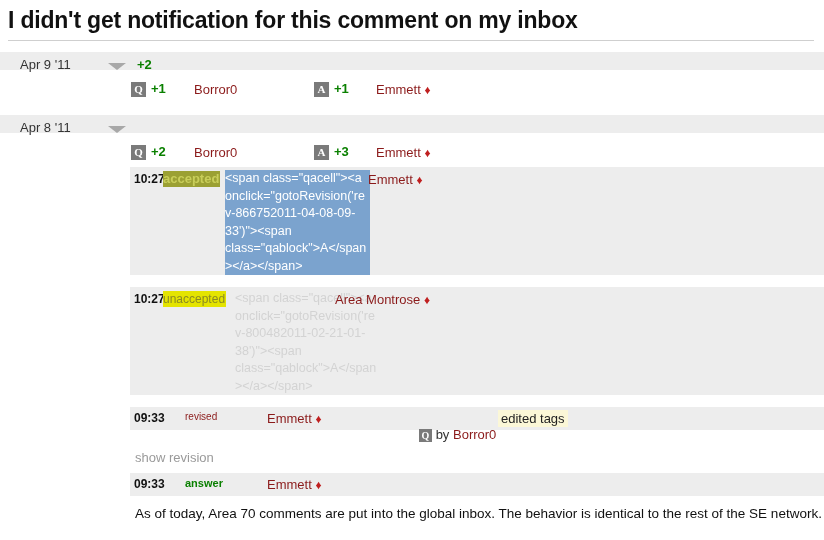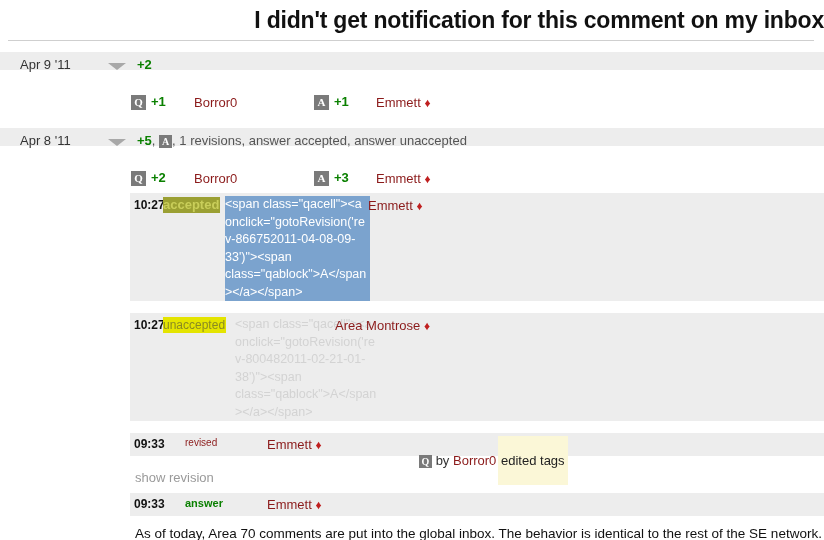--- a/index.html
+++ b/index.html
@@ -19,21 +19,20 @@
 
   
   .page-title {
     font-size: 23px;
     font-weight: bold;
     color: #111111;
     letter-spacing: -0.2px;
     padding: 6px 0 6px 8px;
     line-height: 28px;
     white-space: nowrap;
-    text-align: right;
   }
   .title-rule {
     border-bottom: 1px solid #cfcfcf;
     margin: 0 10px 0 8px;
     height: 0;
   }
 
   
   .bar-gray {
     background: #ededed;
@@ -73,21 +72,21 @@
   }
   .vote-pos {
     color: #0a8000;
     font-weight: bold;
   }
 
   
   .vote-row {
     height: 27px;
     position: relative;
-    margin-top: 20px;
+    margin-top: 7px;
   }
   .qa-badge {
     display: inline-block;
     width: 15px;
     height: 15px;
     line-height: 15px;
     text-align: center;
     background: #7a7a7a;
     color: #ffffff;
     font-size: 11px;
@@ -189,26 +188,26 @@
   .rv-user { position: absolute; left: 137px; top: 4px; color: #8b1a1a; font-size: 13px; white-space: nowrap; }
   .rv-by { position: absolute; left: 289px; top: 20px; font-size: 13px; color: #333333; white-space: nowrap; }
   .rv-by .bylink { color: #8b1a1a; }
   .rv-tags {
     position: absolute;
     left: 368px;
     top: 3px;
     background: #fbf7d7;
     font-size: 13px;
     color: #222222;
-    padding: 17px 3px;
+    padding: 1px 3px;
     white-space: nowrap;
   }
   .show-revision {
     margin-left: 135px;
-    padding-top: 14px;
+    padding-top: 20px;
     color: #9a9a9a;
     font-size: 13px;
   }
 
   
   .answer-row {
     position: relative;
     margin-left: 130px;
     background: #ededed;
     height: 23px;
@@ -246,21 +245,20 @@
   <span class="user-q"><span>Borror0</span></span>
   <span class="vote-a">
     <span class="qa-badge">A</span><span class="vote-count">+1</span>
   </span>
   <span class="user-a"><span>Emmett</span> <span class="diamond">♦</span></span>
 </div>
 
 <div class="day-row bar-gray">
   <span class="day-date">Apr 8 '11</span>
   <span class="chevron-down"></span>
-  <span class="day-summary"><span class="vote-pos">+5</span>, <span class="qa-badge inline-sm">A</span><span>, 1 revisions, answer accepted, answer unaccepted</span></span>
 </div>
 
 <div class="vote-row">
   <span class="vote-q">
     <span class="qa-badge">Q</span><span class="vote-count">+2</span>
   </span>
   <span class="user-q"><span>Borror0</span></span>
   <span class="vote-a">
     <span class="qa-badge">A</span><span class="vote-count">+3</span>
   </span>

